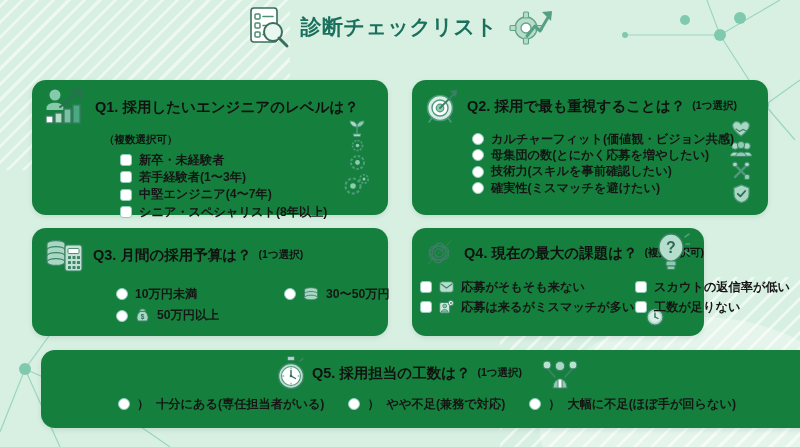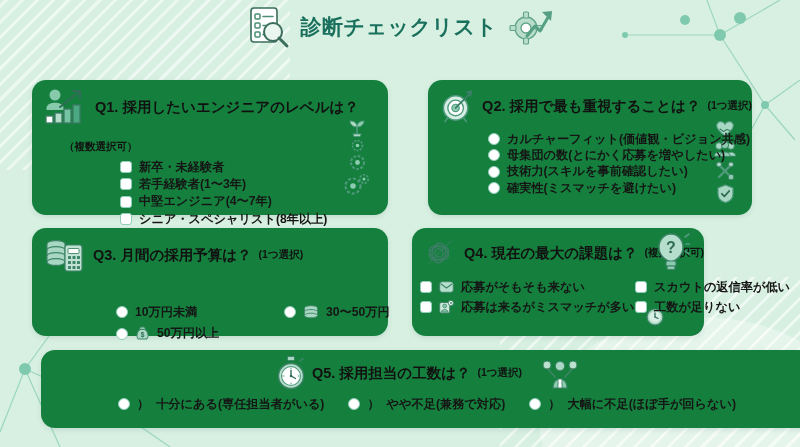--- a/index.html
+++ b/index.html
@@ -58,40 +58,40 @@
   }
 
   
   .card {
     position: absolute;
     background: #15803d;
     border-radius: 14px;
     box-shadow: 0 2px 5px rgba(40,90,75,0.13);
   }
   #card-q1 { left: 32px;  top: 80px;  width: 356px; height: 135px; }
-  #card-q2 { left: 428px; top: 80px;  width: 324px; height: 135px; }
+  #card-q2 { left: 412px; top: 80px;  width: 356px; height: 135px; }
   #card-q3 { left: 32px;  top: 228px; width: 356px; height: 108px; }
   #card-q4 { left: 412px; top: 228px; width: 292px; height: 108px; }
   #card-q5 { left: 41px;  top: 350px; width: 772px; height: 78px; }
 
   .q-head {
     display: flex; align-items: center; gap: 7px;
     padding: 8px 0 0 12px;
   }
   .q-title {
     font-size: 14.5px; font-weight: bold; color: #111111;
     white-space: nowrap; line-height: 1.15;
   }
   .q-note {
     font-size: 10.5px; font-weight: bold; color: #111111;
     white-space: nowrap;
   }
   .q-note-below {
     font-size: 10.5px; font-weight: bold; color: #111111;
-    padding-left: 32px; margin-top: 14px;
+    padding-left: 72px; margin-top: 7px;
   }
 
   
   .opts { padding: 3px 0 0 0; position: relative; z-index: 2; }
   .opt {
     display: flex; align-items: center; gap: 7px;
     font-size: 12.2px; font-weight: bold; color: #151515;
     white-space: nowrap; line-height: 1;
   }
   .opt-label { white-space: nowrap; }
@@ -114,21 +114,21 @@
 
   
   #q2-opts { padding-left: 60px; margin-top: 6px; }
   #q2-opts .opt { margin-bottom: 4px; }
 
   
   .grid2 {
     display: grid; grid-template-columns: 168px 180px;
     row-gap: 7px; column-gap: 0px;
   }
-  #q3-opts { padding-left: 84px; margin-top: 28px; }
+  #q3-opts { padding-left: 84px; margin-top: 10px; }
   #q4-opts { padding-left: 8px; margin-top: 8px; grid-template-columns: 215px 140px; }
 
   
   #q5-head { justify-content: center; padding-left: 0; padding-top: 6px; }
   #q5-opts {
     display: flex; justify-content: center; align-items: center;
     gap: 24px; margin-top: 8px;
   }
 
   

